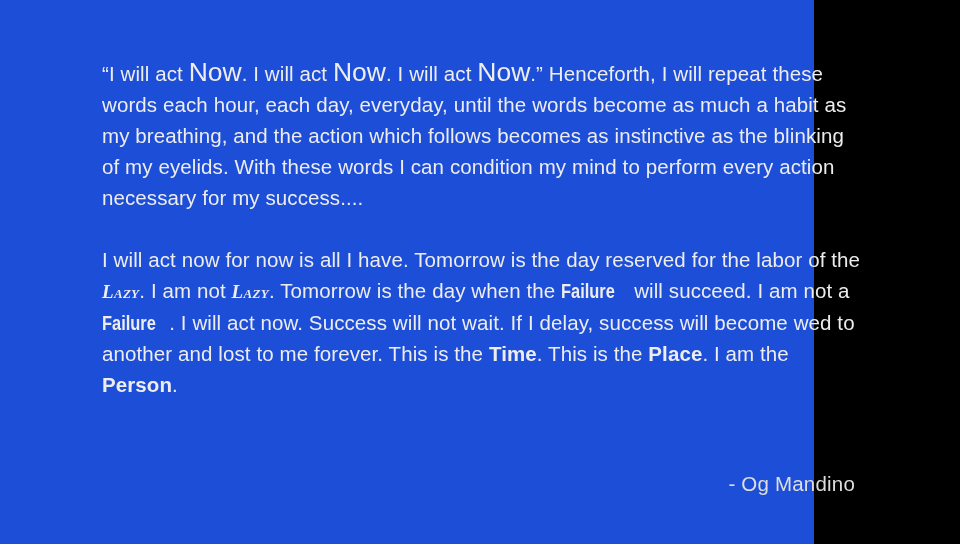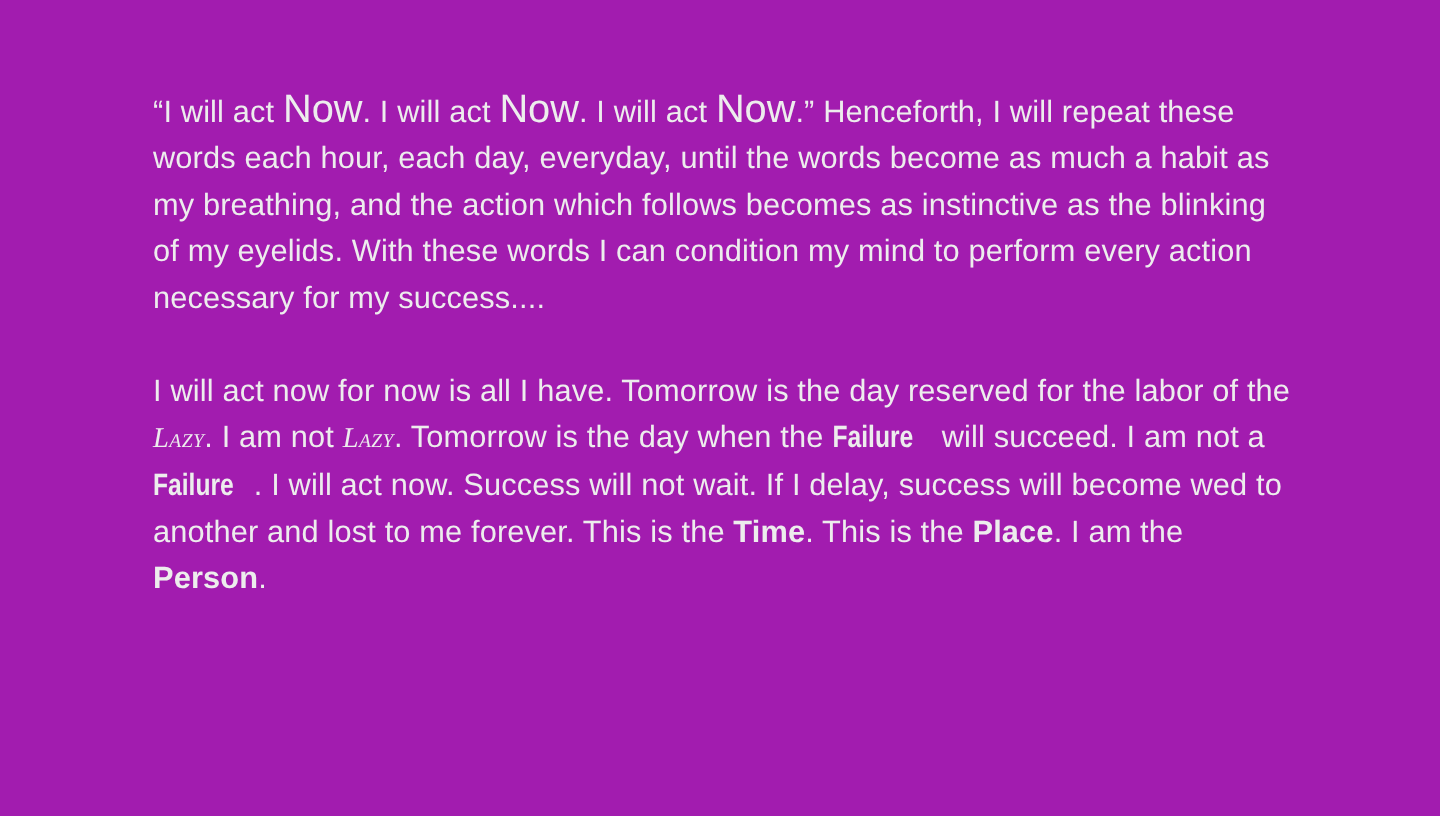--- a/index.html
+++ b/index.html
@@ -8,23 +8,23 @@
     background: #000000;
   }
   body {
     width: 960px;
     height: 544px;
     overflow: hidden;
     font-family: "Liberation Sans", sans-serif;
   }
   #screen {
     position: relative;
-    width: 960px;
+    width: 814px;
     height: 544px;
-    background: #a21caf;
+    background: #1d4ed8;
   }
   #quote-block {
     position: absolute;
     left: 102px;
     top: 57px;
     width: 760px;
   }
   .para {
     color: #ededed;
     font-family: "Liberation Sans", sans-serif;
@@ -44,20 +44,21 @@
     line-height: 31px;
     letter-spacing: 0px;
   }
   
   .emph-serif-italic {
     font-family: "Liberation Serif", "DejaVu Serif", serif;
     font-style: italic;
     font-size: 19px;
     font-variant: small-caps;
     letter-spacing: 0.3px;
+    font-weight: bold;
   }
   
   .emph-condensed-bold {
     font-weight: bold;
     font-stretch: condensed;
     font-size: 20.5px;
     transform: scaleX(0.80);
     display: inline-block;
     transform-origin: left center;
     letter-spacing: 0px;
@@ -85,14 +86,15 @@
 <div id="screen">
 
   <div id="quote-block">
 
     <p class="para"><span>“I will act </span><span class="emph-large">Now</span><span>. I will act </span><span class="emph-large">Now</span><span>. I will act </span><span class="emph-large">Now</span><span>.” Henceforth, I will repeat these words each hour, each day, everyday, until the words become as much a habit as my breathing, and the action which follows becomes as instinctive as the blinking of my eyelids. With these words I can condition my mind to perform every action necessary for my success....</span></p>
 
     <p class="para"><span>I will act now for now is all I have. Tomorrow is the day reserved for the labor of the </span><span class="emph-serif-italic">Lazy</span><span>. I am not </span><span class="emph-serif-italic">Lazy</span><span>. Tomorrow is the day when the </span><span class="emph-condensed-bold">Failure</span><span> will succeed. I am not a </span><span class="emph-condensed-bold">Failure</span><span>. I will act now. Success will not wait. If I delay, success will become wed to another and lost to me forever. This is the </span><span class="emph-bold-italic">Time</span><span>. This is the </span><span class="emph-bold-italic">Place</span><span>. I am the </span><span class="emph-bold-italic">Person</span><span>.</span></p>
 
   </div>
 
+  <div id="attribution">- Og Mandino</div>
 
 </div>
 
 </body></html>

